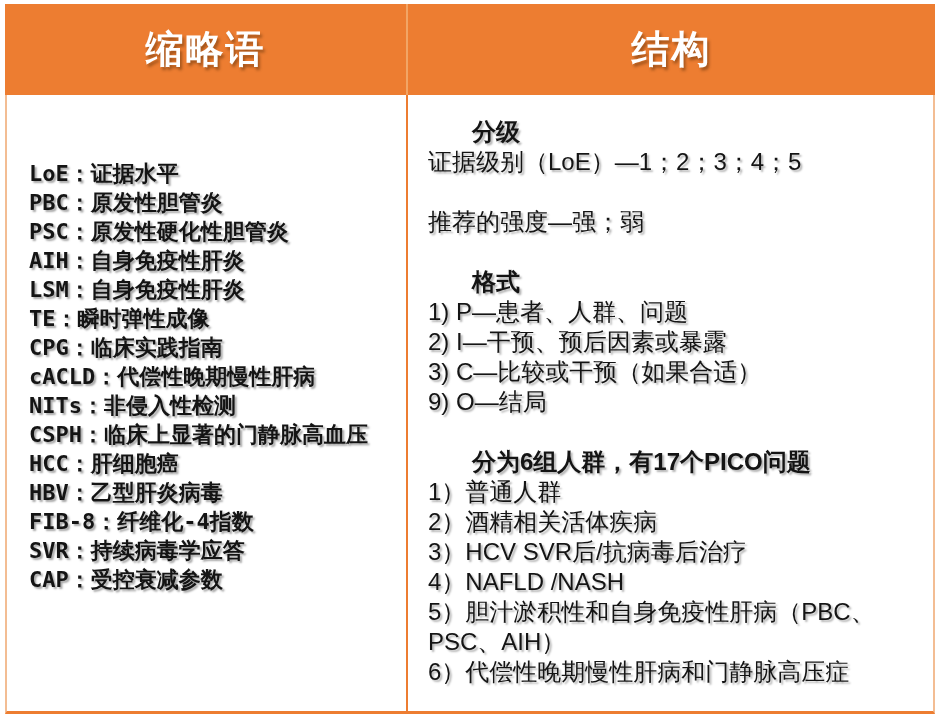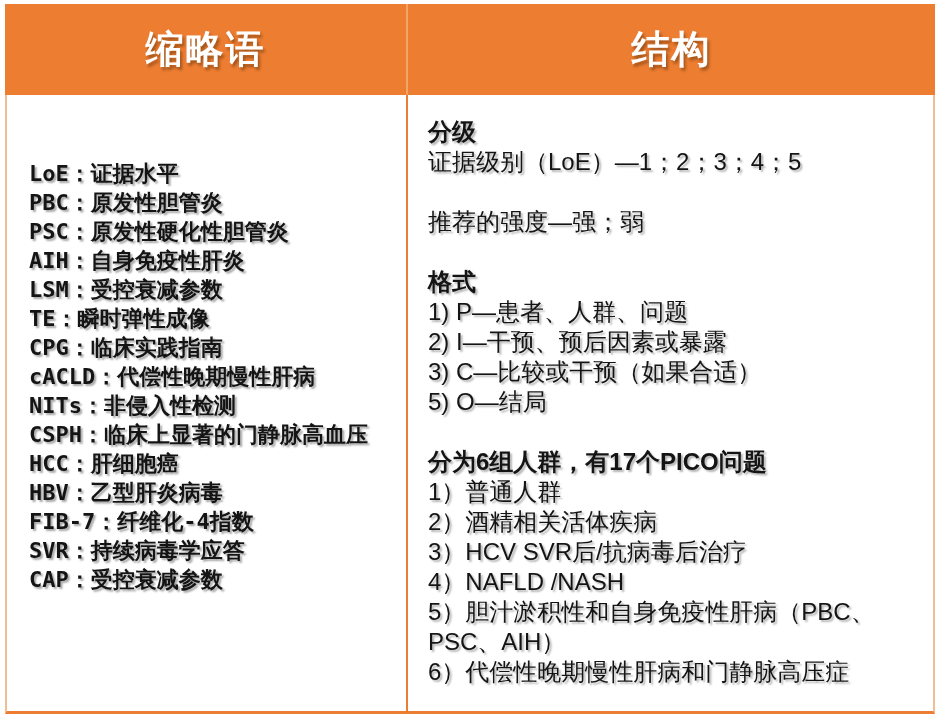--- a/index.html
+++ b/index.html
@@ -92,20 +92,21 @@
   .rline {
     font-family: "Liberation Sans", sans-serif;
     font-size: 24px;
     line-height: 30px;
     min-height: 30px;
     color: #141414;
     text-shadow: 2px 2px 2px rgba(0, 0, 0, 0.30);
   }
   .rline.bold {
     font-weight: bold;
+    margin-left: 44px;
   }
 </style>
 </head>
 <body>
 
 <div class="slide">
   <div class="tbl">
 
     <div class="hrow">
       <div class="hcell left">
@@ -116,44 +117,44 @@
       </div>
     </div>
 
     <div class="brow">
 
       <div class="bleft">
         <div class="aline">LoE：证据水平</div>
         <div class="aline">PBC：原发性胆管炎</div>
         <div class="aline">PSC：原发性硬化性胆管炎</div>
         <div class="aline">AIH：自身免疫性肝炎</div>
-        <div class="aline">LSM：受控衰减参数</div>
+        <div class="aline">LSM：自身免疫性肝炎</div>
         <div class="aline">TE：瞬时弹性成像</div>
         <div class="aline">CPG：临床实践指南</div>
         <div class="aline">cACLD：代偿性晚期慢性肝病</div>
         <div class="aline">NITs：非侵入性检测</div>
         <div class="aline">CSPH：临床上显著的门静脉高血压</div>
         <div class="aline">HCC：肝细胞癌</div>
         <div class="aline">HBV：乙型肝炎病毒</div>
-        <div class="aline">FIB-7：纤维化-4指数</div>
+        <div class="aline">FIB-8：纤维化-4指数</div>
         <div class="aline">SVR：持续病毒学应答</div>
         <div class="aline">CAP：受控衰减参数</div>
       </div>
 
       <div class="bright">
         <div class="rline bold">分级</div>
         <div class="rline">证据级别（LoE）—1；2；3；4；5</div>
         <div class="rline"></div>
         <div class="rline">推荐的强度—强；弱</div>
         <div class="rline"></div>
         <div class="rline bold">格式</div>
         <div class="rline">1) P—患者、人群、问题</div>
         <div class="rline">2) I—干预、预后因素或暴露</div>
         <div class="rline">3) C—比较或干预（如果合适）</div>
-        <div class="rline">5) O—结局</div>
+        <div class="rline">9) O—结局</div>
         <div class="rline"></div>
         <div class="rline bold">分为6组人群，有17个PICO问题</div>
         <div class="rline">1）普通人群</div>
         <div class="rline">2）酒精相关活体疾病</div>
         <div class="rline">3）HCV SVR后/抗病毒后治疗</div>
         <div class="rline">4）NAFLD /NASH</div>
         <div class="rline">5）胆汁淤积性和自身免疫性肝病（PBC、PSC、AIH）</div>
         <div class="rline">6）代偿性晚期慢性肝病和门静脉高压症</div>
       </div>
 

